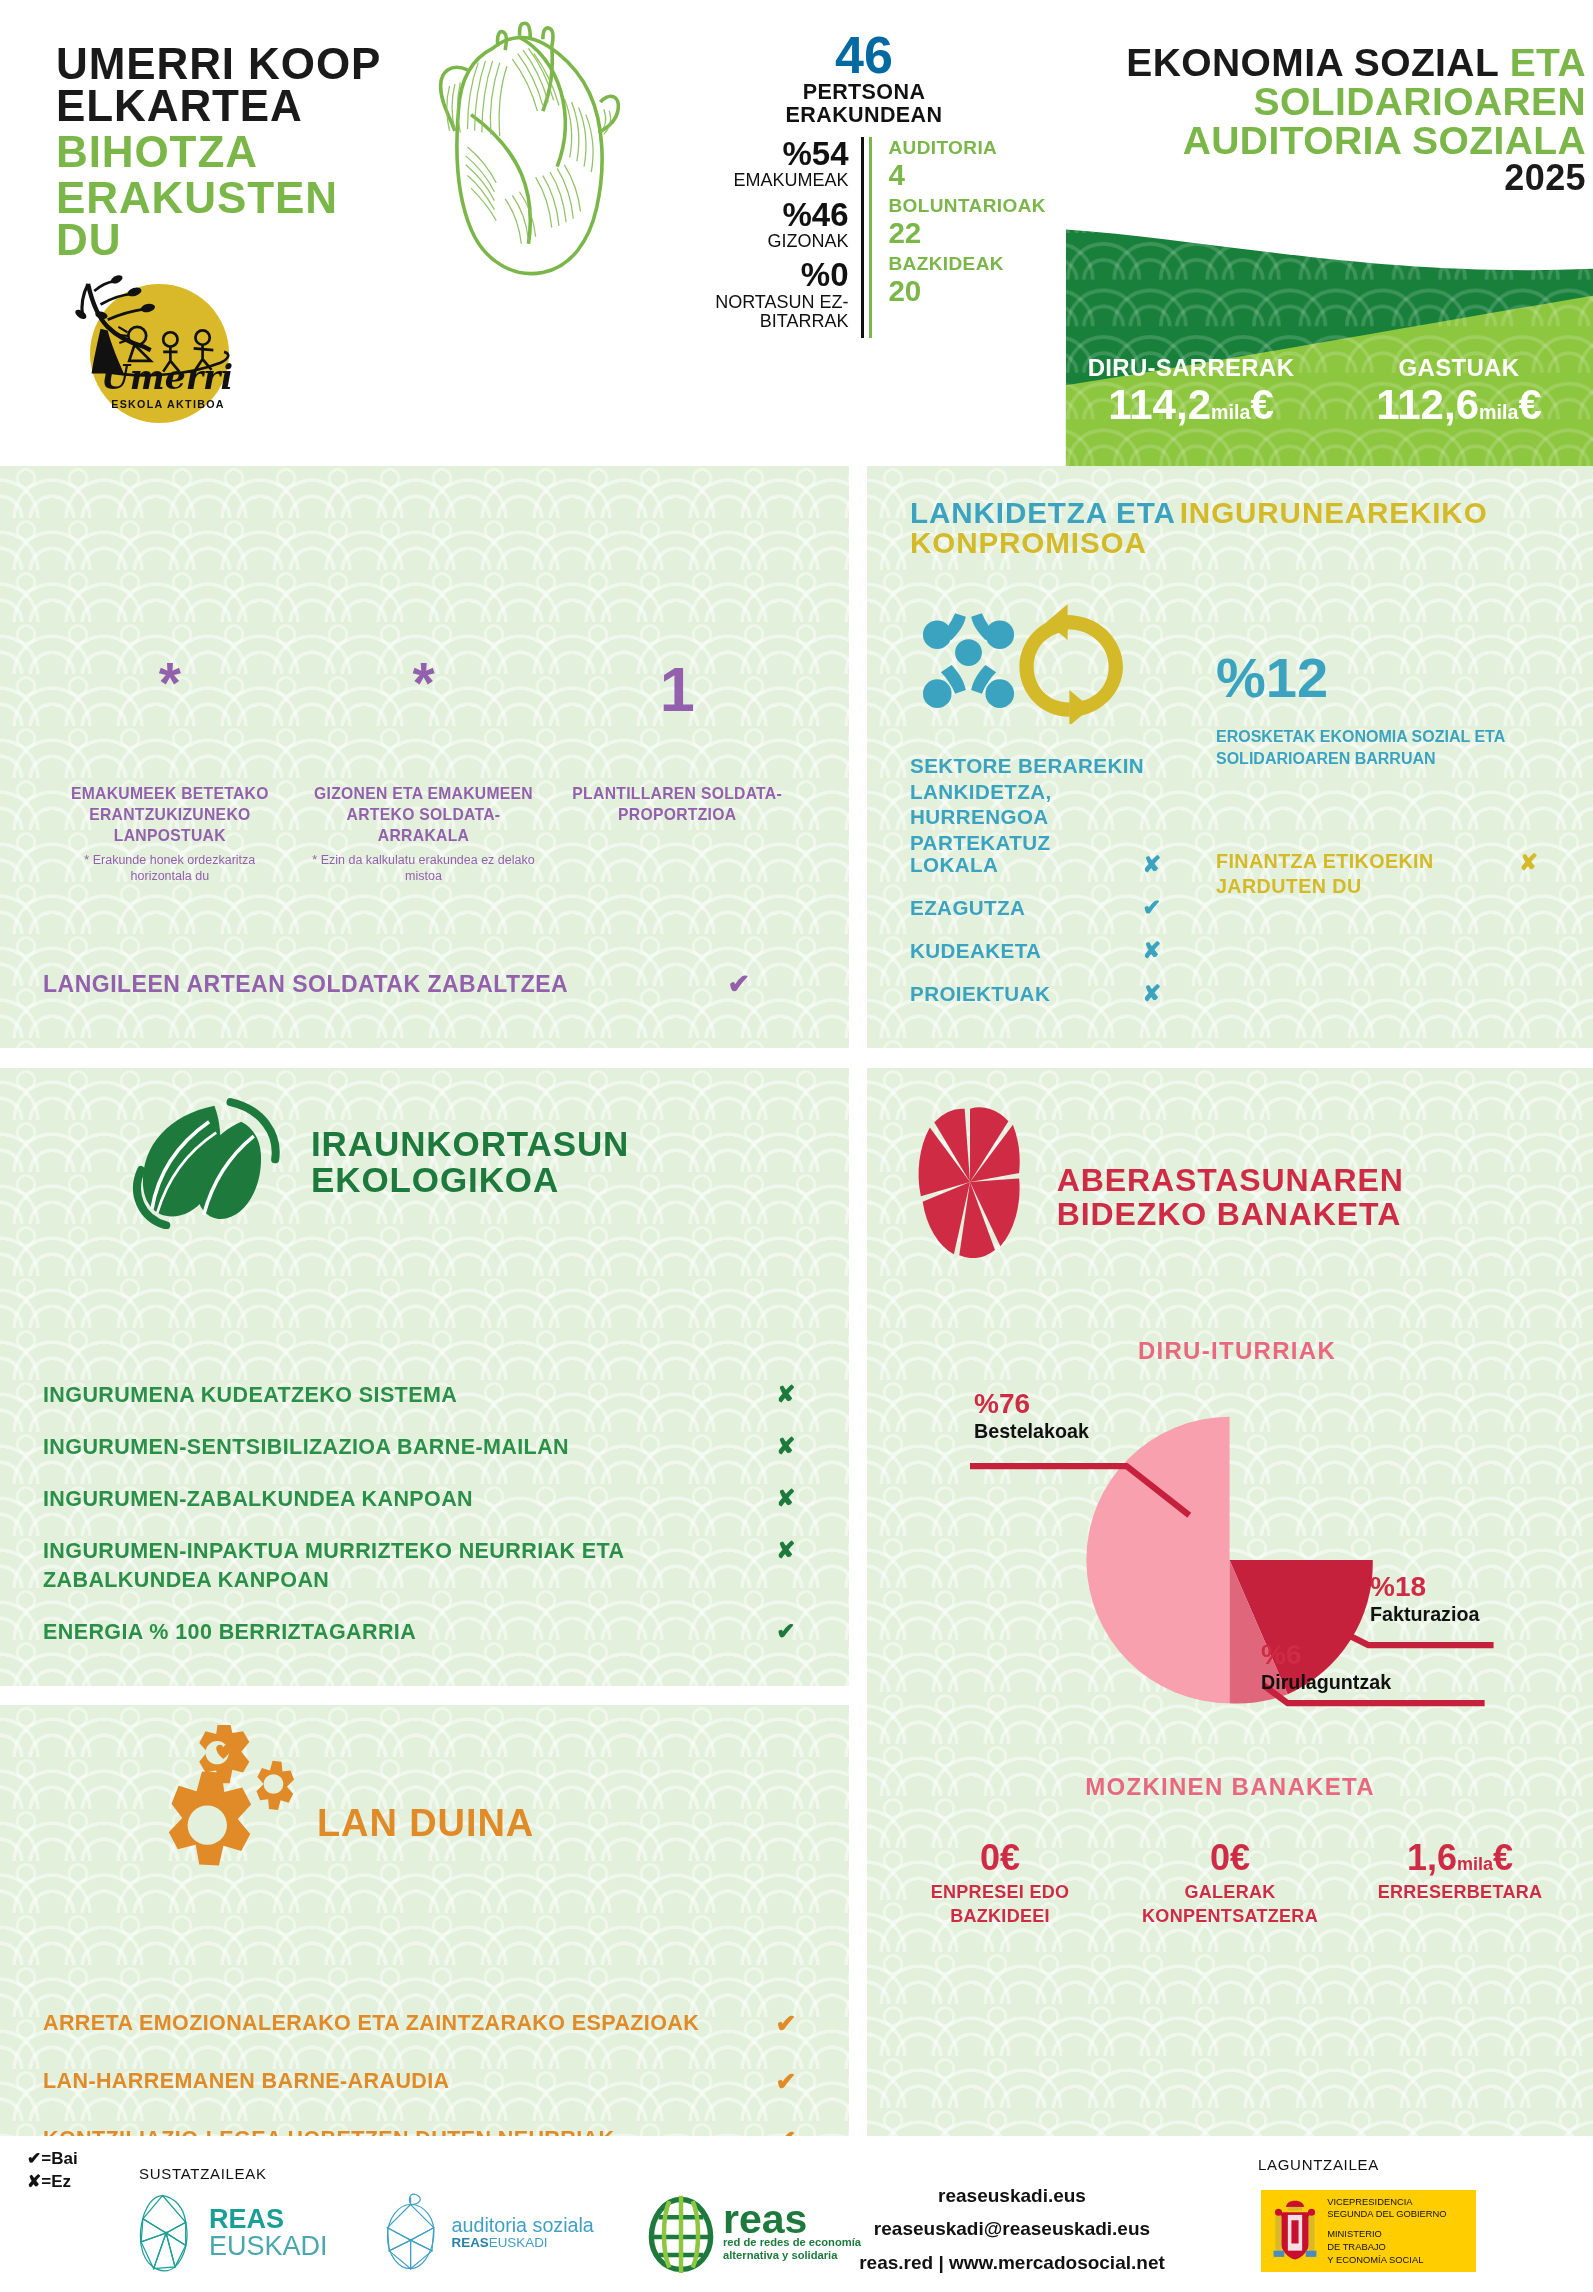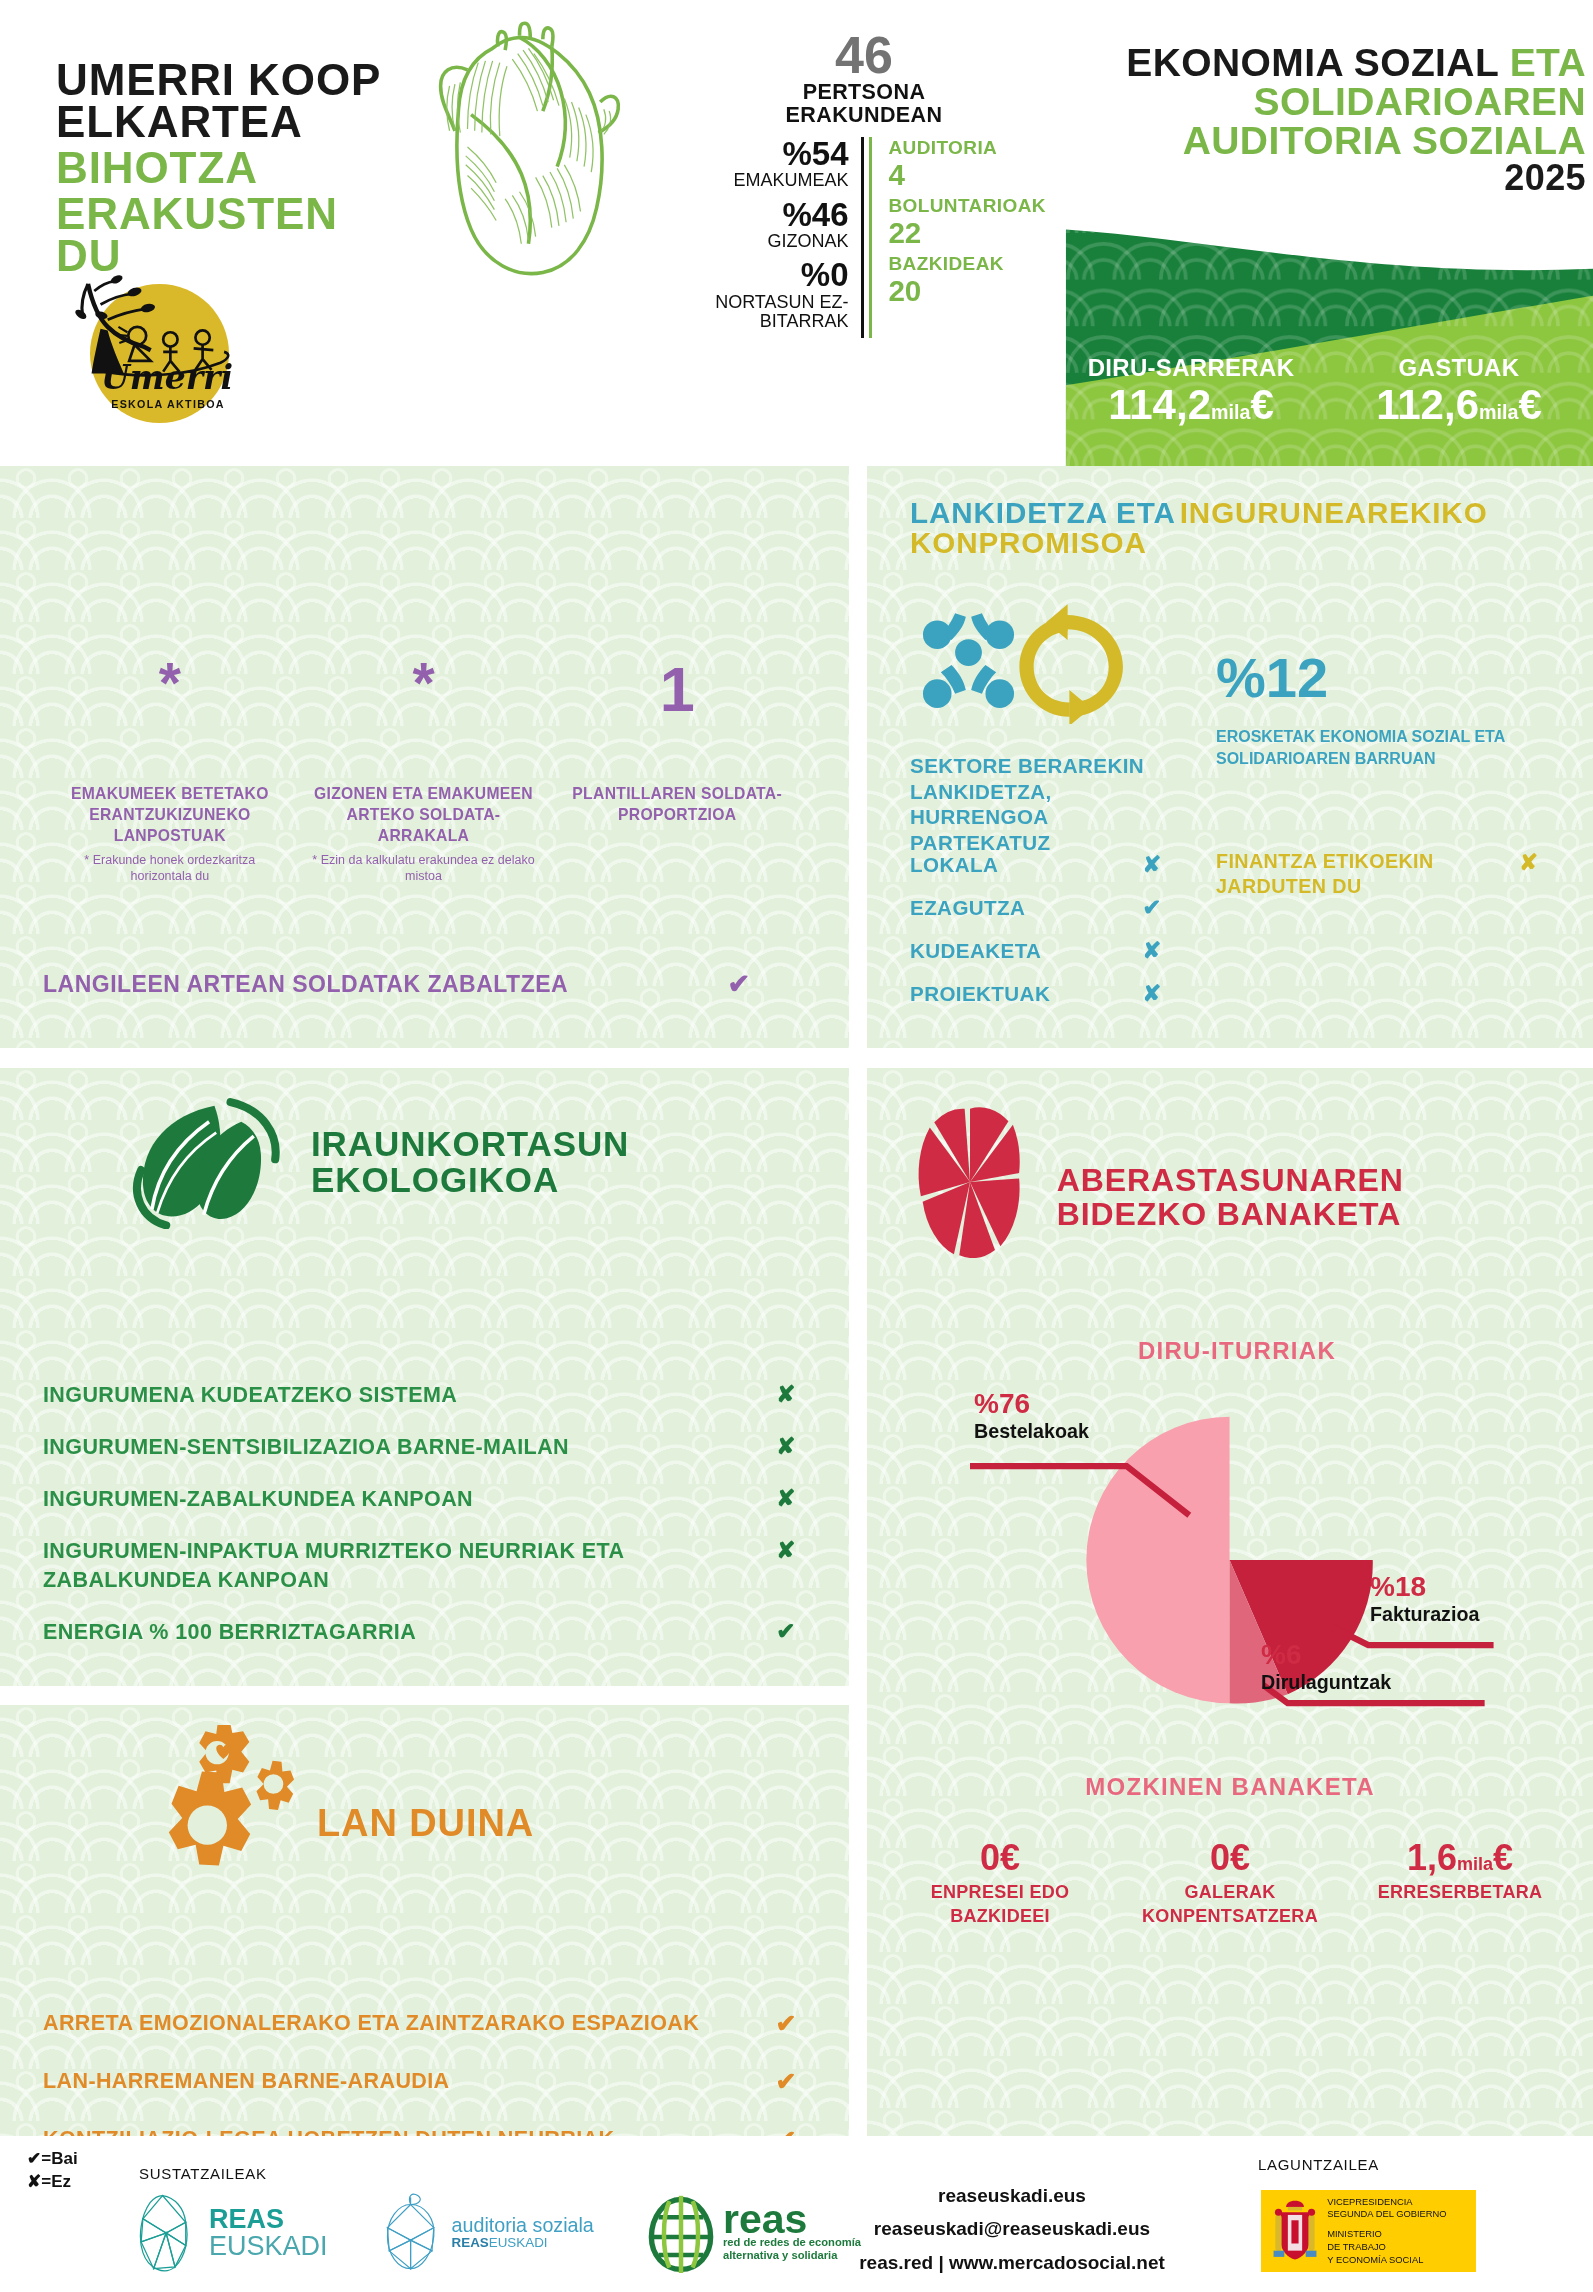--- a/index.html
+++ b/index.html
@@ -7,21 +7,21 @@
   body {
     font-family:"Liberation Sans", sans-serif;
     background:#ffffff;
     position:relative;
     overflow:hidden;
   }
   .page { position:relative; width:1593px; height:2293px; background:#fff; }
 
   
   .header { position:relative; height:466px; }
-  .hdr-title { position:absolute; left:56px; top:43px; width:358px;margin-top:16px; }
+  .hdr-title { position:absolute; left:56px; top:43px; width:358px; }
   .hdr-title .l1 {
     font-family:"Liberation Sans Narrow","Liberation Sans",sans-serif;
     font-weight:bold; font-size:44px; line-height:0.96; letter-spacing:0.9px;
     color:#1a1a1a; text-transform:uppercase;
   }
   .hdr-title .l2 {
     font-family:"Liberation Sans Narrow","Liberation Sans",sans-serif;
     font-weight:bold; font-size:44px; line-height:0.96; letter-spacing:0.9px;
     color:#7ab648; text-transform:uppercase; margin-top:3.6px;
   }
@@ -41,21 +41,21 @@
     font-family:"Liberation Sans",sans-serif; font-size:10.7px;
     letter-spacing:1.3px; color:#111; font-weight:bold;
   }
 
   
   .heart-wrap { position:absolute; left:385px; top:16px; width:269px; height:269px; }
 
   
   .stats { position:absolute; left:676px; top:29px; width:376px; }
   .stat-top { text-align:center; }
-  .stat-top .big { font-family:"Liberation Sans",sans-serif; font-weight:bold; font-size:52px; color:#737373; line-height:1; }
+  .stat-top .big { font-family:"Liberation Sans",sans-serif; font-weight:bold; font-size:52px; color:#0369a1; line-height:1; }
   .stat-top .lbl { font-family:"Liberation Sans",sans-serif; font-weight:bold; font-size:21.5px; color:#111; line-height:1.05; letter-spacing:0.4px; }
   .stat-cols { display:flex; margin-top:10.7px; }
   .stat-left { width:188px; text-align:right; padding-right:12.5px; border-right:3.6px solid #111; }
   .stat-right { padding-left:16px; border-left:3.6px solid #7ab648; margin-left:5.4px; }
   .stat-pct { font-family:"Liberation Sans",sans-serif; font-weight:bold; font-size:33px; color:#111; line-height:1.05; }
   .stat-pct-lbl { font-family:"Liberation Sans",sans-serif; font-size:18px; color:#111; line-height:1.05; margin-bottom:7.2px; }
   .stat-grp-lbl { font-family:"Liberation Sans",sans-serif; font-weight:bold; font-size:19px; color:#7ab648; letter-spacing:0.4px; line-height:1.15; }
   .stat-grp-val { font-family:"Liberation Sans",sans-serif; font-weight:bold; font-size:29.6px; color:#7ab648; line-height:1.05; margin-bottom:5.4px; }
 
   

